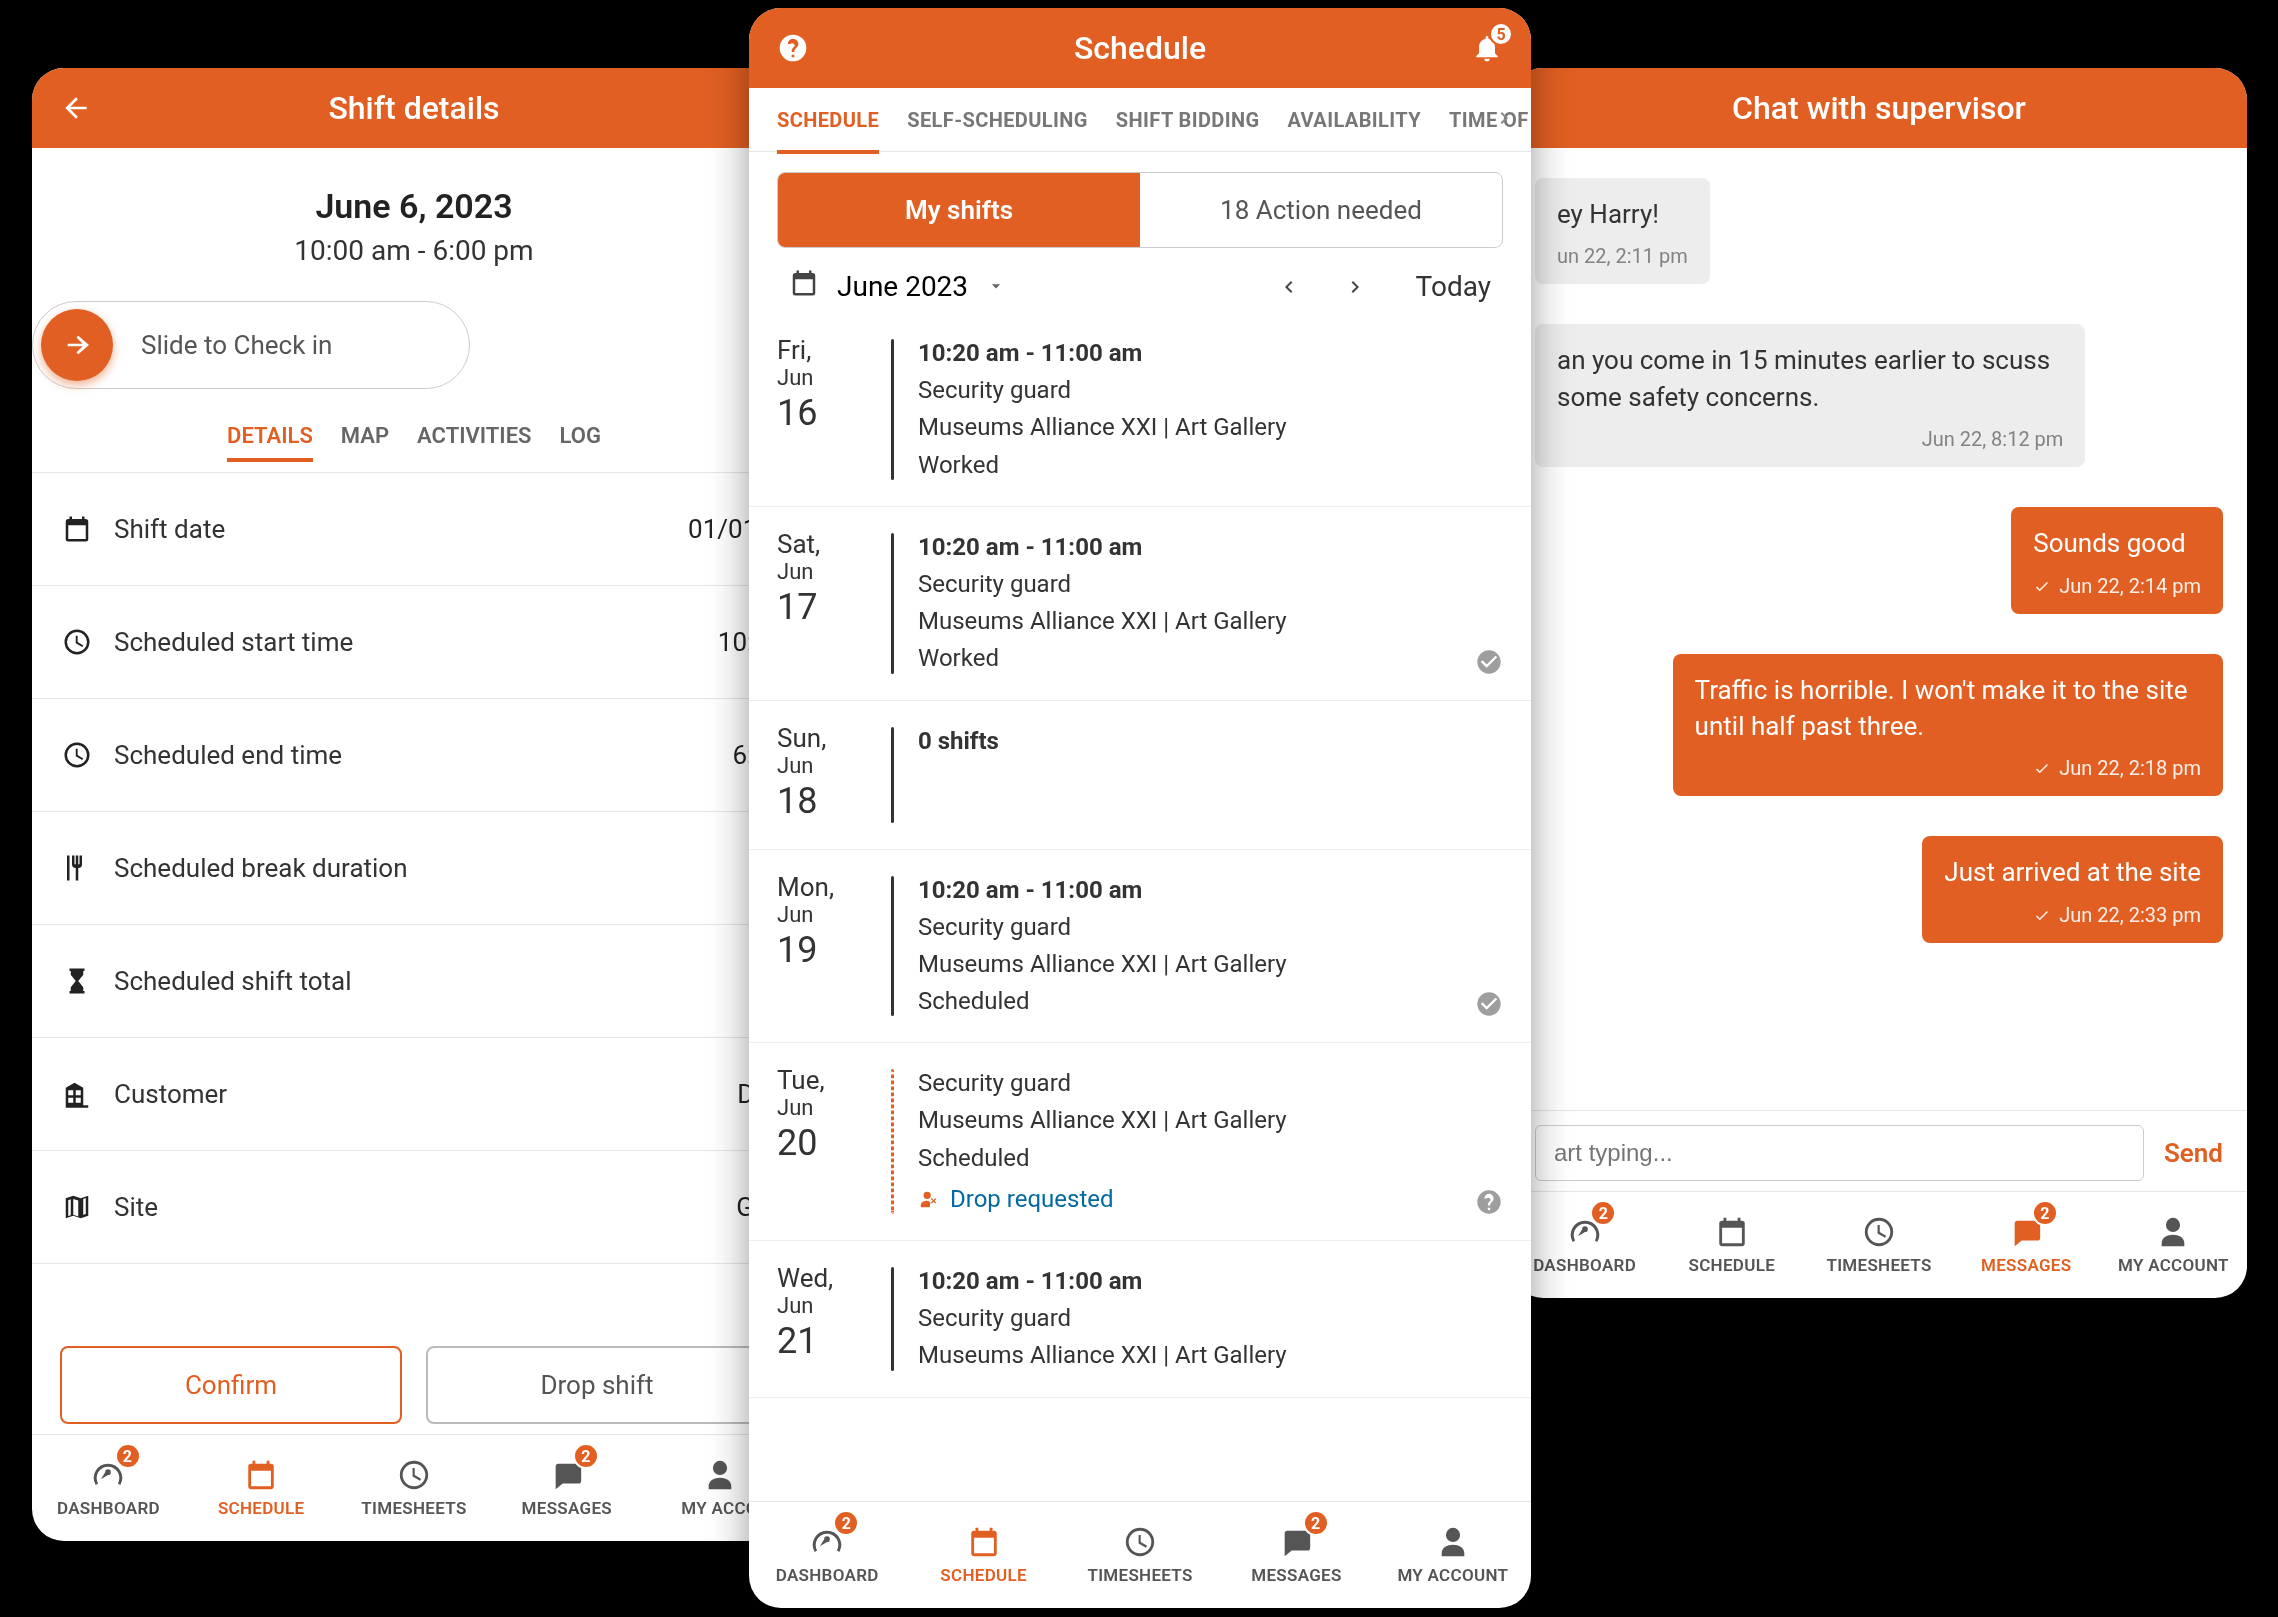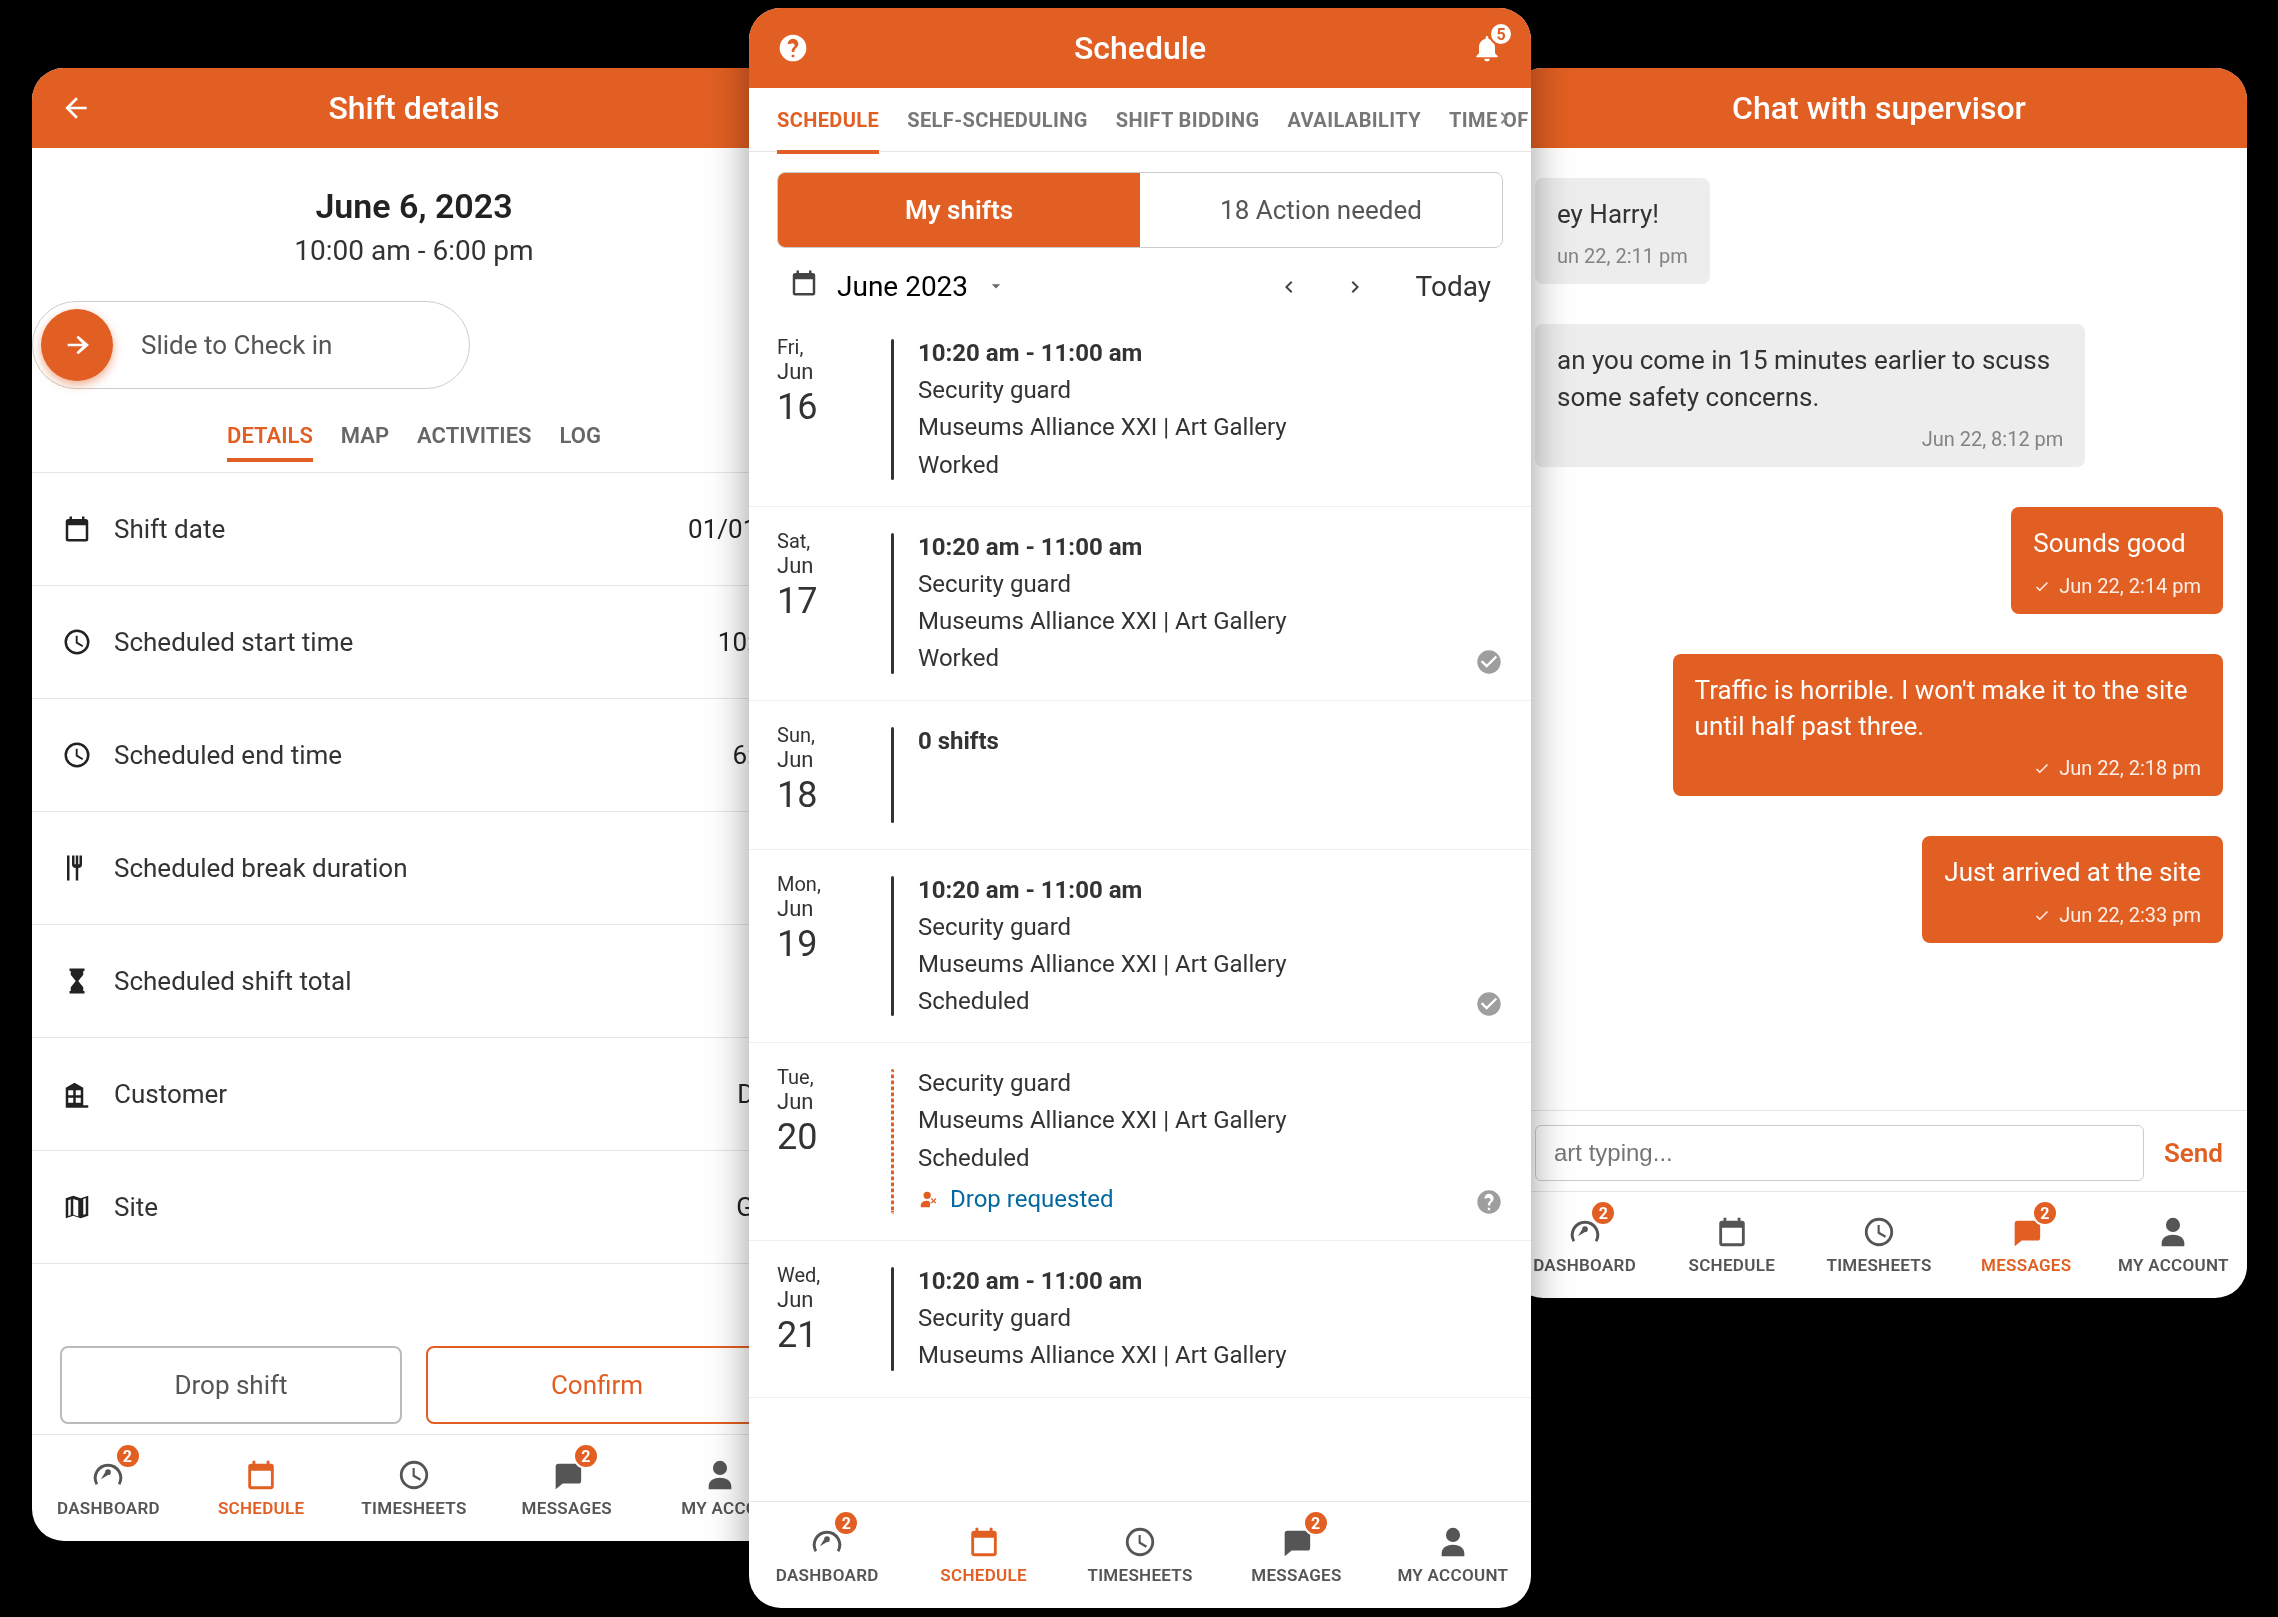--- a/index.html
+++ b/index.html
@@ -133,21 +133,21 @@
   .monthbar .today { margin-left: 30px; color:#333; cursor:pointer; }
 
   .slist { flex:1; overflow:hidden; }
   .sitem {
     display:flex; gap: 24px;
     padding: 22px 28px 22px 28px;
     border-bottom: 1px solid #eee;
     position:relative;
   }
   .sdate { width: 90px; }
-  .sdate .dow { font-size:20px; color:#333; }
+  .sdate .dow { font-size:26px; color:#333; }
   .sdate .mon { font-size:22px; color:#333; }
   .sdate .dnum { font-size:36px; color:#333; margin-top:2px; }
   .divv { width:3px; background:#333; border-radius:2px; margin: 4px 0; }
   .divv.dotted { background: none; border-left: 3px dotted #e15f22; }
   .sinfo { flex:1; font-size:24px; color:#333; line-height:1.55; }
   .sinfo .stime { font-weight:700; }
   .sinfo .extra { color:#0369a1; display:flex; align-items:center; gap:10px; margin-top:4px; }
   .sitem .check { position:absolute; right:28px; bottom:24px; width:28px; height:28px; }
   .sitem .check svg { width:28px; height:28px; fill:#9e9e9e; }
   .sitem .help { position:absolute; right:28px; bottom:24px; width:28px; height:28px; }
@@ -353,22 +353,22 @@
             <svg viewBox="0 0 24 24">
               <use href="#i-map"></use>
             </svg>
           </span>
         <span class="rlabel">Site</span>
         <span class="rval">Ga</span>
       </div>
     </div>
 
     <div class="sd-actions">
+      <div class="sd-btn confirm">Confirm</div>
       <div class="sd-btn drop">Drop shift</div>
-      <div class="sd-btn confirm">Confirm</div>
     </div>
 
     <div class="nav">
       <div class="ni">
         <svg viewBox="0 0 24 24">
             <use href="#i-gauge"></use>
           </svg>
         <span>DASHBOARD</span>
         <span class="nbadge">2</span>
       </div>

